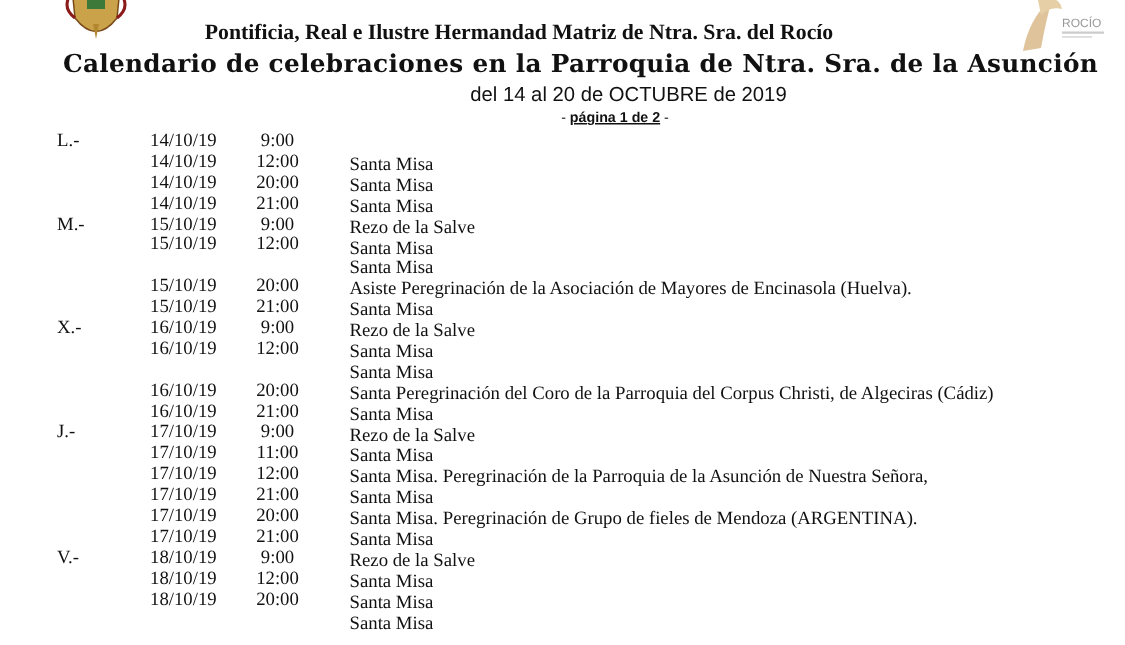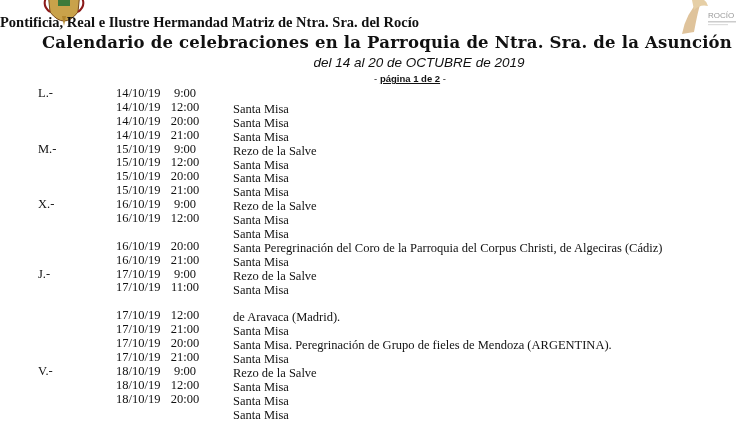--- a/index.html
+++ b/index.html
@@ -1,32 +1,32 @@
 <!DOCTYPE html>
 <html><head>
   <meta charset="utf-8">
   <style>
     html, body { margin: 0; padding: 0; background: #ffffff; }
     body { width: 750px; height: 430px; overflow: hidden; position: relative; color: #111; }
     .logo-left { position: absolute; left: 40px; top: -8px; width: 48px; height: 36px; }
     .logo-right { position: absolute; left: 672px; top: -4px; width: 70px; height: 40px; }
-    .h1 { position: absolute; top: 14px; left: 0; width: 692px; 
+    .h1 { position: absolute; top: 14px; left: 0; width: 692px; text-align: center;
           font-family: "Liberation Serif", serif; font-weight: bold; font-size: 14.5px; }
     .h2 { position: absolute; top: 33px; left: 0; width: 750px; text-align: center;
           font-family: "DejaVu Serif", serif; font-weight: bold; font-size: 16.5px; letter-spacing: 0.2px; margin-left: 12px; }
     .h3 { position: absolute; top: 55px; left: 0; width: 736px; text-align: center;
-          font-family: "Liberation Sans", sans-serif; font-size: 13.5px; padding-left: 102px; box-sizing: border-box; font-style: italic; }
+          font-family: "Liberation Sans", sans-serif; font-size: 13.5px; padding-left: 102px; box-sizing: border-box; }
     .page-ind { position: absolute; top: 73px; left: 0; width: 750px; text-align: center;
           font-family: "Liberation Sans", sans-serif; font-size: 9.5px; padding-left: 70px; box-sizing: border-box; }
     .page-ind .u { text-decoration: underline; font-weight: bold; }
     .rows { position: absolute; top: 86px; left: 0; width: 750px;
             font-family: "Liberation Serif", serif; font-size: 12.5px; }
     .row { position: relative; height: 13.9px; line-height: 14px; white-space: nowrap; }
     .day { position: absolute; left: 38px; }
-    .date { position: absolute; left: 116px; text-align: center; }
+    .date { position: absolute; left: 100px; text-align: center; }
     .time { position: absolute; left: 160px; width: 50px; text-align: center; }
     .desc { position: absolute; left: 233px; margin-top: 16px; }
   </style>
 </head>
 <body>
 
 <div class="logo-left">
   <svg width="48" height="36" viewBox="0 0 48 36">
     <path d="M8 0 L40 0 L38 20 Q24 38 10 20 Z" fill="#c9a24a" stroke="#7a4a1a" stroke-width="1"></path>
     <rect x="18" y="2" width="12" height="12" fill="#3d7a3a"></rect>
@@ -84,20 +84,26 @@
       <span class="desc">Santa Misa</span>
     </div>
     <div class="row">
       <span class="day"></span>
       <span class="date">15/10/19</span>
       <span class="time">12:00</span>
       <span class="desc">Santa Misa</span>
     </div>
     <div class="row">
       <span class="day"></span>
+      <span class="date"></span>
+      <span class="time"></span>
+      <span class="desc">Asiste Peregrinación de la Asociación de Mayores de Encinasola (Huelva).</span>
+    </div>
+    <div class="row">
+      <span class="day"></span>
       <span class="date">15/10/19</span>
       <span class="time">20:00</span>
       <span class="desc">Santa Misa</span>
     </div>
     <div class="row">
       <span class="day"></span>
       <span class="date">15/10/19</span>
       <span class="time">21:00</span>
       <span class="desc">Rezo de la Salve</span>
     </div>
@@ -134,26 +140,21 @@
     <div class="row">
       <span class="day">J.-</span>
       <span class="date">17/10/19</span>
       <span class="time">9:00</span>
       <span class="desc">Santa Misa</span>
     </div>
     <div class="row">
       <span class="day"></span>
       <span class="date">17/10/19</span>
       <span class="time">11:00</span>
-    </div>
-    <div class="row">
-      <span class="day"></span>
-      <span class="date"></span>
-      <span class="time"></span>
-      <span class="desc">de Aravaca (Madrid).</span>
+      <span class="desc">Santa Misa. Peregrinación de la Parroquia de la Asunción de Nuestra Señora,</span>
     </div>
     <div class="row">
       <span class="day"></span>
       <span class="date">17/10/19</span>
       <span class="time">12:00</span>
       <span class="desc">Santa Misa</span>
     </div>
     <div class="row">
       <span class="day"></span>
       <span class="date">17/10/19</span>

